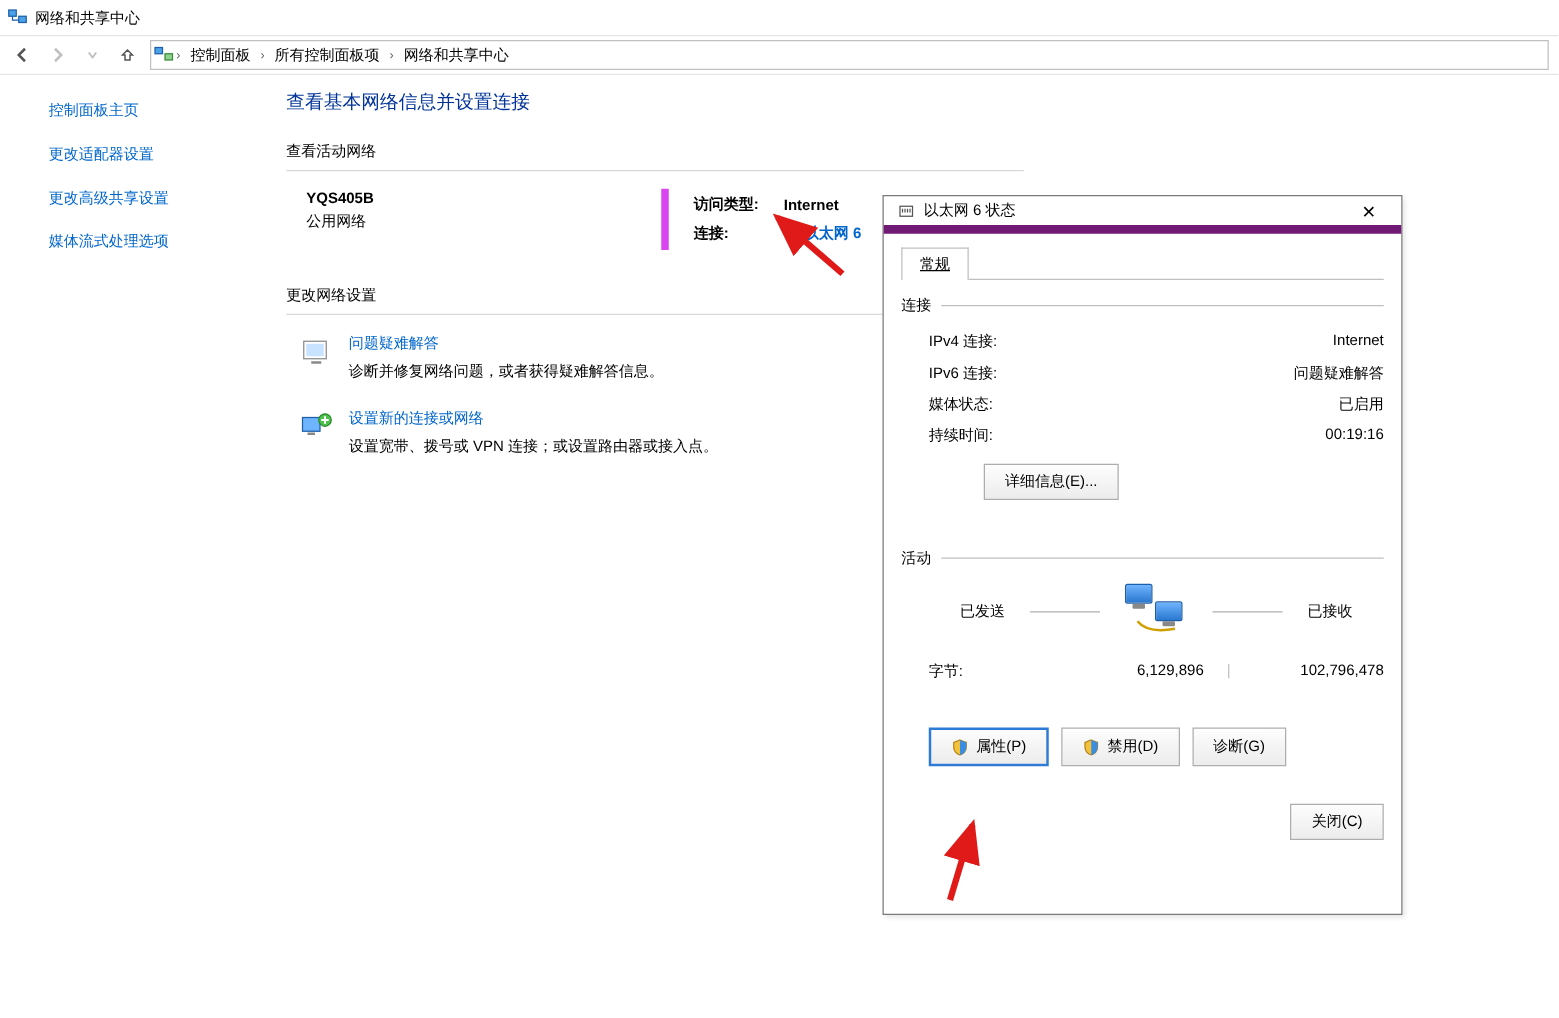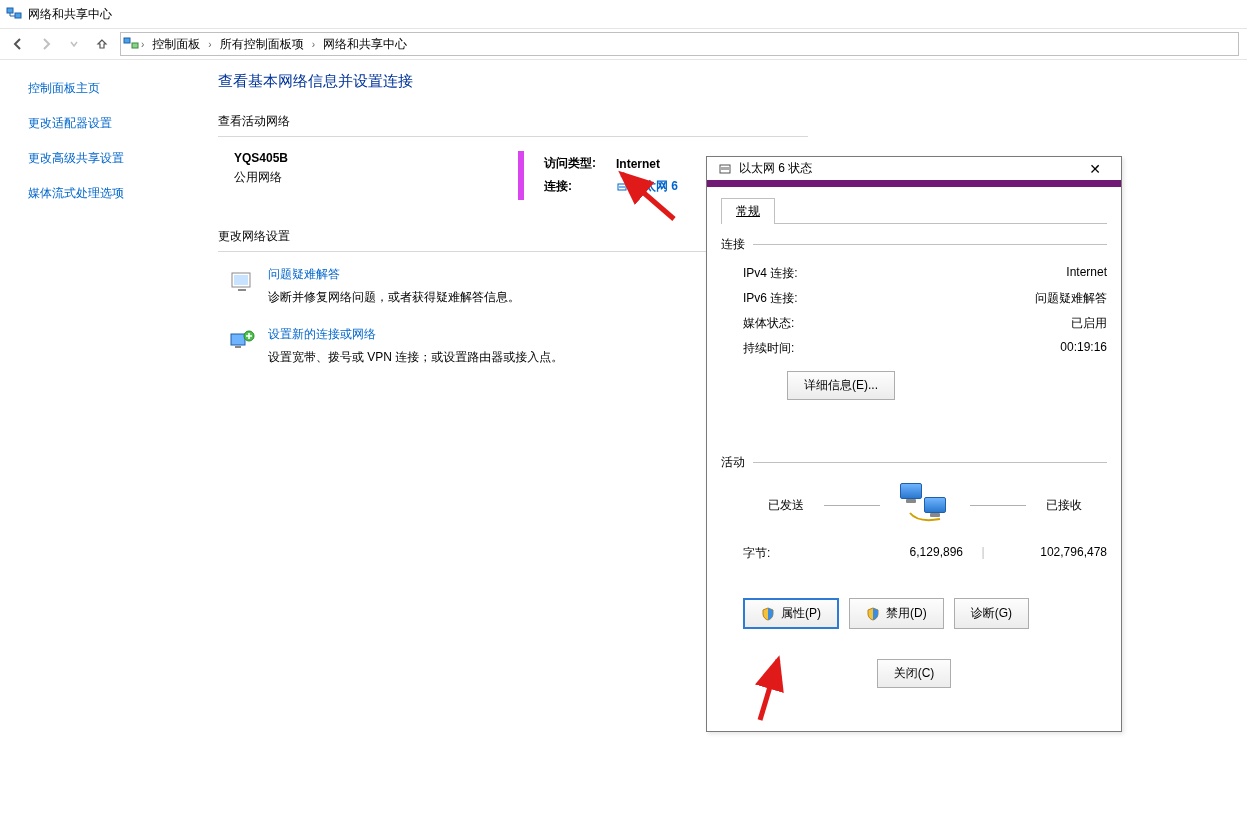--- a/index.html
+++ b/index.html
@@ -14,21 +14,21 @@
     .nav-bar { height: 32px; display: flex; align-items: center; border-top: 1px solid #e5e5e5; border-bottom: 1px solid #e5e5e5; }
     .nav-arrows { display: flex; align-items: center; padding: 0 6px; gap: 4px; }
     .nav-btn { width: 24px; height: 24px; display: inline-flex; align-items: center; justify-content: center; color: #555; }
     .nav-btn.disabled { color: #c0c0c0; }
     .breadcrumb-box { flex: 1; height: 24px; border: 1px solid #c0c0c0; display: flex; align-items: center; margin-right: 8px; padding: 0 2px; background:#fff; }
     .bc-item { padding: 0 6px; display: flex; align-items: center; gap:4px; height: 100%; }
     .bc-sep { color:#666; padding:0 2px; font-size:10px;}
     .bc-icon { width:16px; height:16px; display:inline-flex; align-items:center; justify-content:center;}
 
     
-    .main-area { display: flex; height: calc(100% - 60px); }
+    .main-area { display: flex; height: calc(100% - 60px); padding-left: 11px; }
     .sidebar { width: 210px; padding: 20px 0 0 28px; }
     .sidebar a { display: block; color: #0066cc; text-decoration: none; font-size: 12px; margin-bottom: 18px; cursor: pointer; }
 
     .content { flex: 1; max-width: 610px; padding: 12px 0 0 8px; }
     .page-heading { color: #003399; font-size: 15px; font-weight: normal; margin-bottom: 22px; }
     .section-title { font-size: 12px; color: #000; margin-bottom: 6px; }
     .section-underline { border-bottom: 1px solid #d8d8d8; margin-left: 0; margin-bottom: 14px; width: 590px; }
 
     .network-row { display: flex; }
     .network-left { width: 300px; padding-left: 16px; }
@@ -53,34 +53,34 @@
     .dlg-close { width: 40px; height: 26px; display:flex; align-items:center; justify-content:center; font-size:14px; cursor:pointer;}
     .dlg-body { padding: 10px 14px; }
     .tab-strip { display:flex; border-bottom:1px solid #c0c0c0; margin-bottom:12px; }
     .tab { border:1px solid #c0c0c0; border-bottom:none; background:#fff; padding:4px 14px; font-size:12px; position:relative; top:1px;text-decoration:underline; }
     .group-title-row { display:flex; align-items:center; margin: 8px 0 12px 0; }
     .group-title-row .gt-label { margin-right: 8px; }
     .group-title-row .gt-line { flex:1; border-top:1px solid #c0c0c0; }
     .kv-row { display:flex; justify-content:space-between; margin: 8px 0 8px 22px; font-size:12px; }
     .dlg-btn { border:1px solid #adadad; background: linear-gradient(#fdfdfd,#ececec); padding: 5px 16px; font-size:12px; cursor:pointer; display:inline-flex; align-items:center; gap:6px; }
     .dlg-btn.primary { border:2px solid #2e7bd6; }
-    .details-row { margin: 14px 0 16px 22px; padding-left: 44px; }
+    .details-row { margin: 14px 0 0 22px; padding-left: 44px; }
     .activity { margin: 6px 0 0 22px; }
     .activity-labels { display:flex; align-items:center; justify-content:center; gap: 20px; margin-bottom: 10px; }
     .act-line { width: 56px; border-top:1px solid #b0b0b0; }
     .activity-icon { width: 50px; height: 44px; position:relative; }
     .pc-shape { position:absolute; width:22px; height:16px; background:linear-gradient(#6fb4ff,#2a78d0); border:1px solid #1e5fa8; border-radius:2px;}
     .pc-shape::after { content:""; position:absolute; left:50%; bottom:-5px; transform:translateX(-50%); width:10px; height:4px; background:#888; border-radius:1px;}
     .activity-values { display:flex; margin-top: 18px; font-size:12px; }
     .activity-values .lbl { width: 110px; }
     .activity-values .v1 { width: 110px; text-align:right; }
     .activity-values .sep { width: 40px; text-align:center; color:#c0c0c0; }
     .activity-values .v2 { flex:1; text-align:right; }
     .dlg-actions { display:flex; gap: 10px; margin-top: 36px; }
-    .dlg-footer { display:flex; justify-content:center; margin-top: 30px; }
+    .dlg-footer { display:flex; justify-content:flex-end; margin-top: 30px; }
     .shield { width:14px; height:14px; }
 
     
     .red-arrow { position:absolute; pointer-events:none; }
 
     .cable-icon svg { display:block; }
   </style>
 </head>
 <body>
 

